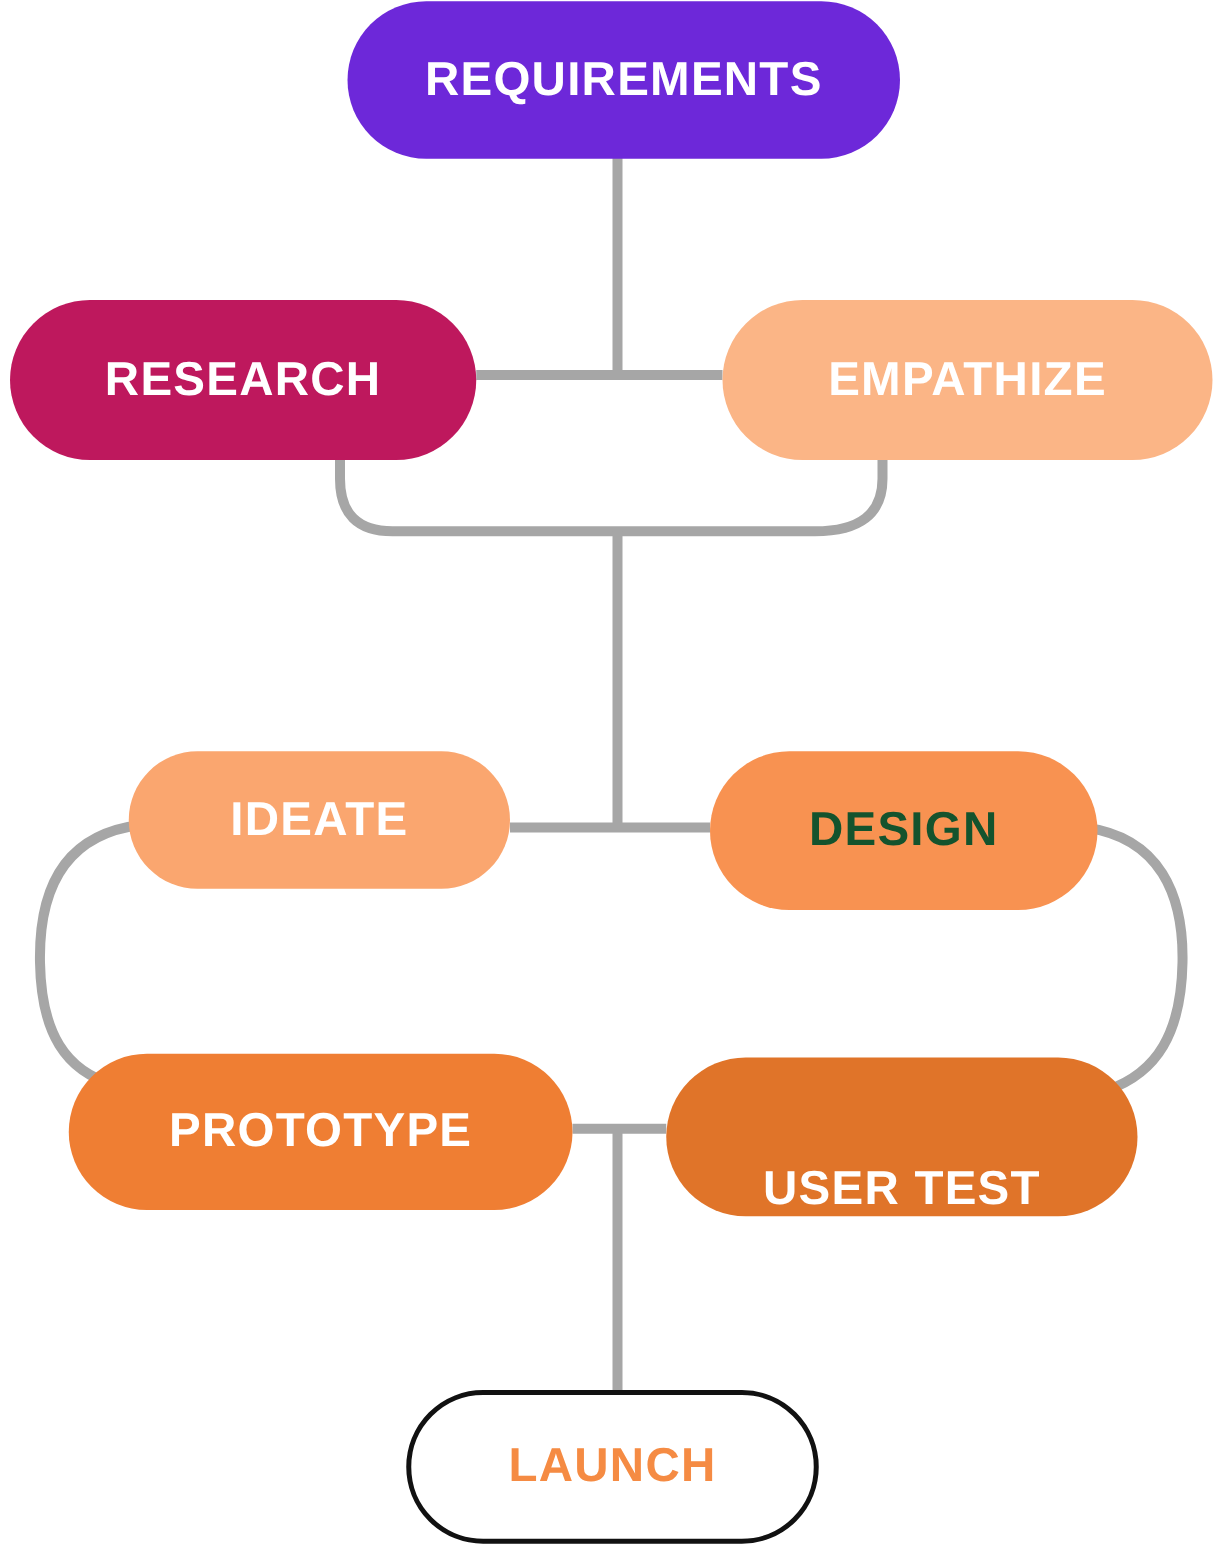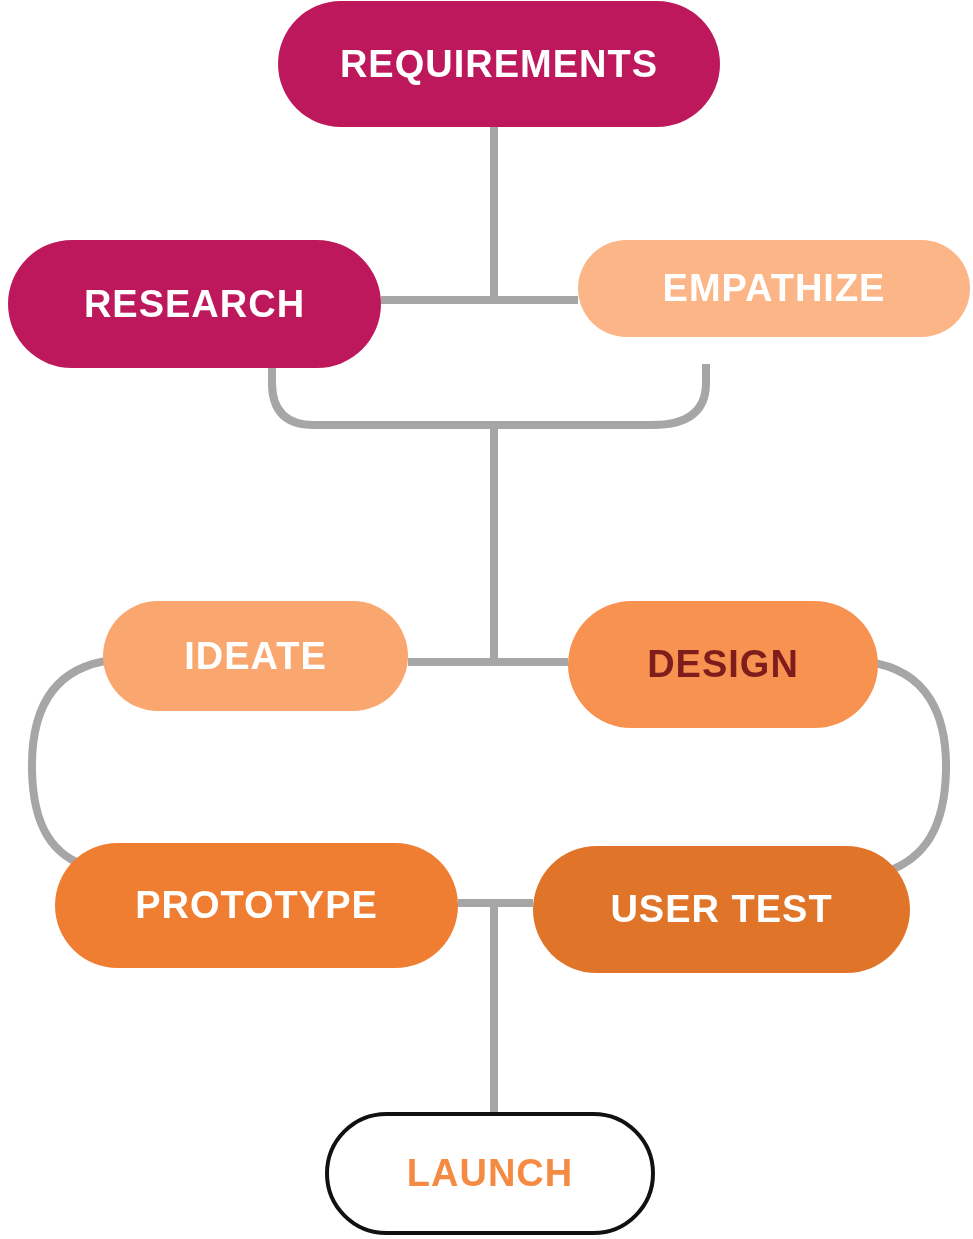--- a/index.html
+++ b/index.html
@@ -29,21 +29,21 @@
   }
   .node .label{
     font-weight:700;
     font-size:38px;
     letter-spacing:1px;
     color:#ffffff;
     white-space:nowrap;
   }
   .n-requirements{left:278px;top:1px;width:442px;height:126px;}
   .n-research{left:8px;top:240px;width:373px;height:128px;}
-  .n-empathize{left:578px;top:240px;width:392px;height:97px;}
+  .n-empathize{left:578px;top:240px;width:392px;height:128px;}
   .n-ideate{left:103px;top:601px;width:305px;height:110px;}
   .n-design{left:568px;top:601px;width:310px;height:127px;}
   .n-prototype{left:55px;top:843px;width:403px;height:125px;}
   .n-usertest{left:533px;top:846px;width:377px;height:127px;}
   .n-launch{left:325px;top:1112px;width:330px;height:123px;background:#ffffff;border:4px solid #111111;}
 </style>
 </head>
 <body>
 
 <div class="stage">
@@ -55,45 +55,45 @@
       <path d="M272 364 L272 383 Q272 425 314 425 L652 425 Q706 425 706 383 L706 364"></path>
       <path d="M494 425 L494 662"></path>
       <path d="M408 662 L568 662"></path>
       <path d="M112 660 C48 668 31 716 32 770 C33 826 52 857 92 868"></path>
       <path d="M868 662 C928 670 947 716 946 770 C945 826 926 858 886 872"></path>
       <path d="M458 903 L533 903"></path>
       <path d="M494 903 L494 1114"></path>
     </g>
   </svg>
 
-  <div class="node n-requirements" style="background: #be185d; text-align: center;">
+  <div class="node n-requirements" style="background: #6d28d9; text-align: center;">
     <span class="label" style="color: rgb(255, 255, 255);">REQUIREMENTS</span>
   </div>
 
   <div class="node n-research" style="background: #be185d;">
     <span class="label" style="color: rgb(255, 255, 255);">RESEARCH</span>
   </div>
 
   <div class="node n-empathize" style="background: rgb(251, 181, 134);">
     <span class="label" style="color: rgb(255, 255, 255);">EMPATHIZE</span>
   </div>
 
   <div class="node n-ideate" style="background: rgb(250, 166, 111);">
     <span class="label" style="color: rgb(255, 255, 255);">IDEATE</span>
   </div>
 
   <div class="node n-design" style="background: rgb(248, 146, 81);">
-    <span class="label" style="color: #7f1d1d;">DESIGN</span>
+    <span class="label" style="color: #14532d;">DESIGN</span>
   </div>
 
   <div class="node n-prototype" style="background: rgb(239, 126, 51);">
     <span class="label" style="color: rgb(255, 255, 255);">PROTOTYPE</span>
   </div>
 
-  <div class="node n-usertest" style="background: rgb(224, 116, 41);">
+  <div class="node n-usertest" style="background: rgb(224, 116, 41); align-items: flex-end;">
     <span class="label" style="color: rgb(255, 255, 255);">USER TEST</span>
   </div>
 
   <div class="node n-launch" style="background: rgb(255, 255, 255); border-color: rgb(17, 17, 17);">
     <span class="label" style="color: rgb(245, 139, 67); text-align: right;">LAUNCH</span>
   </div>
 
 </div>
 
 </body></html>

